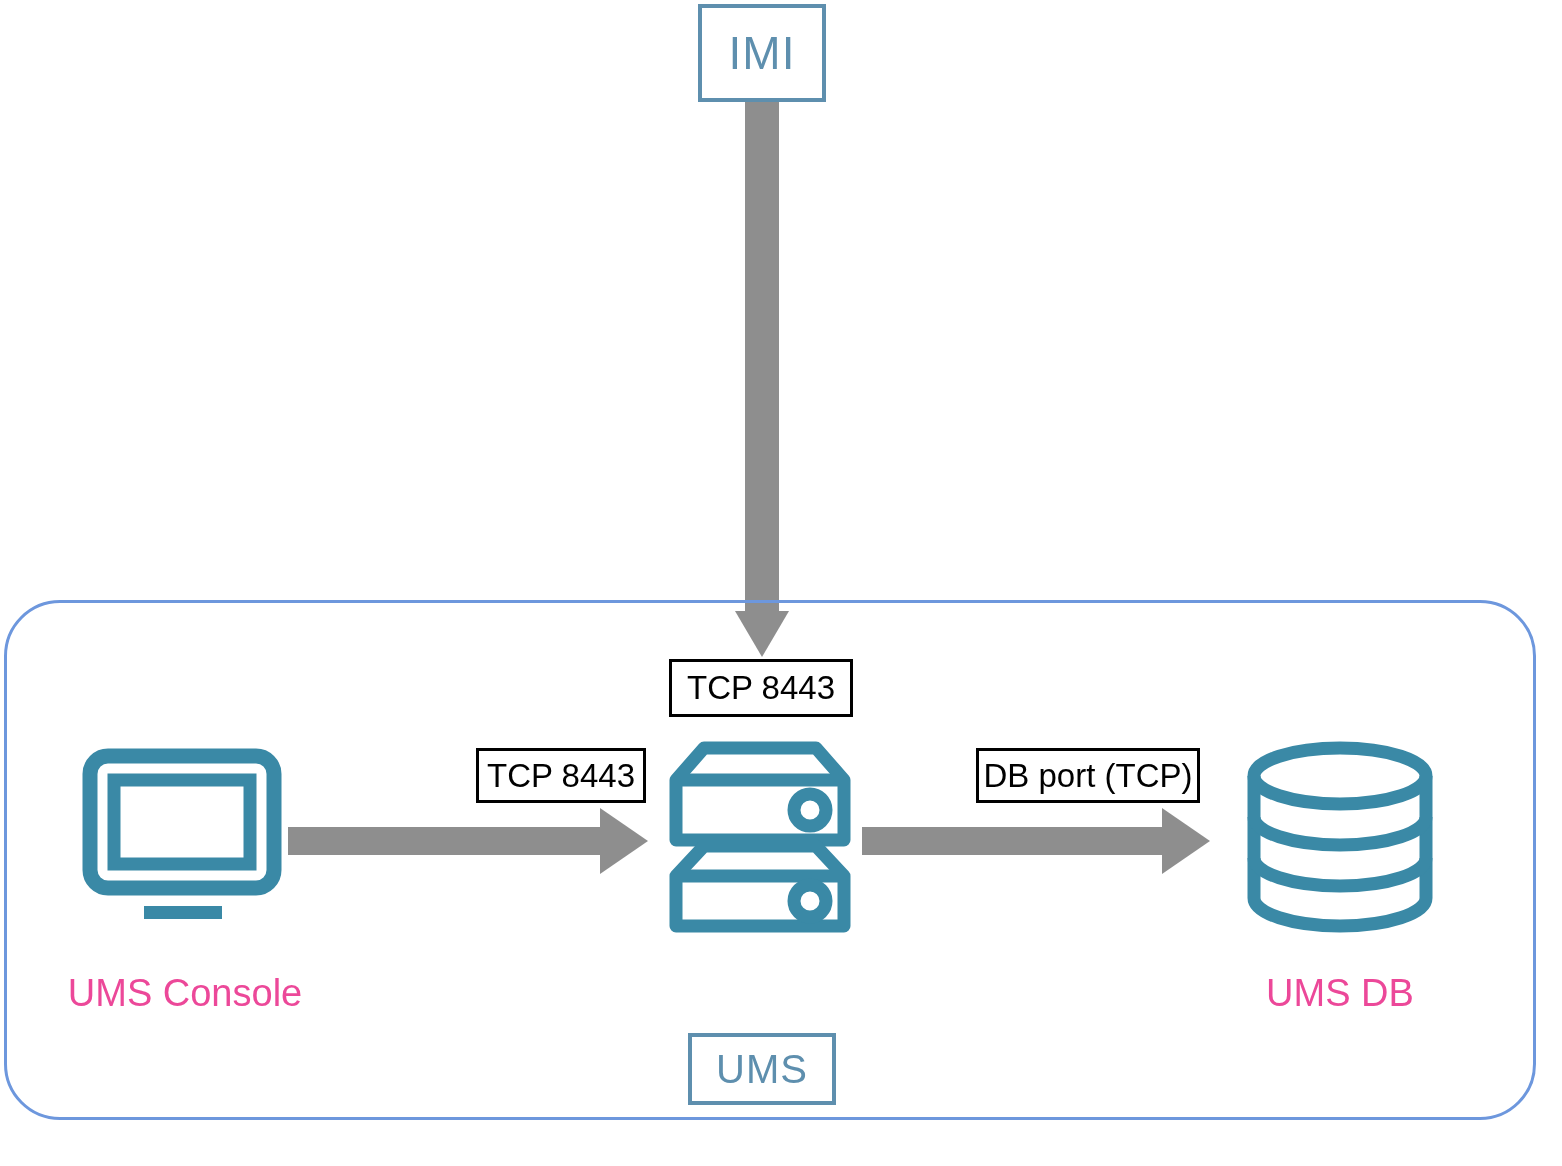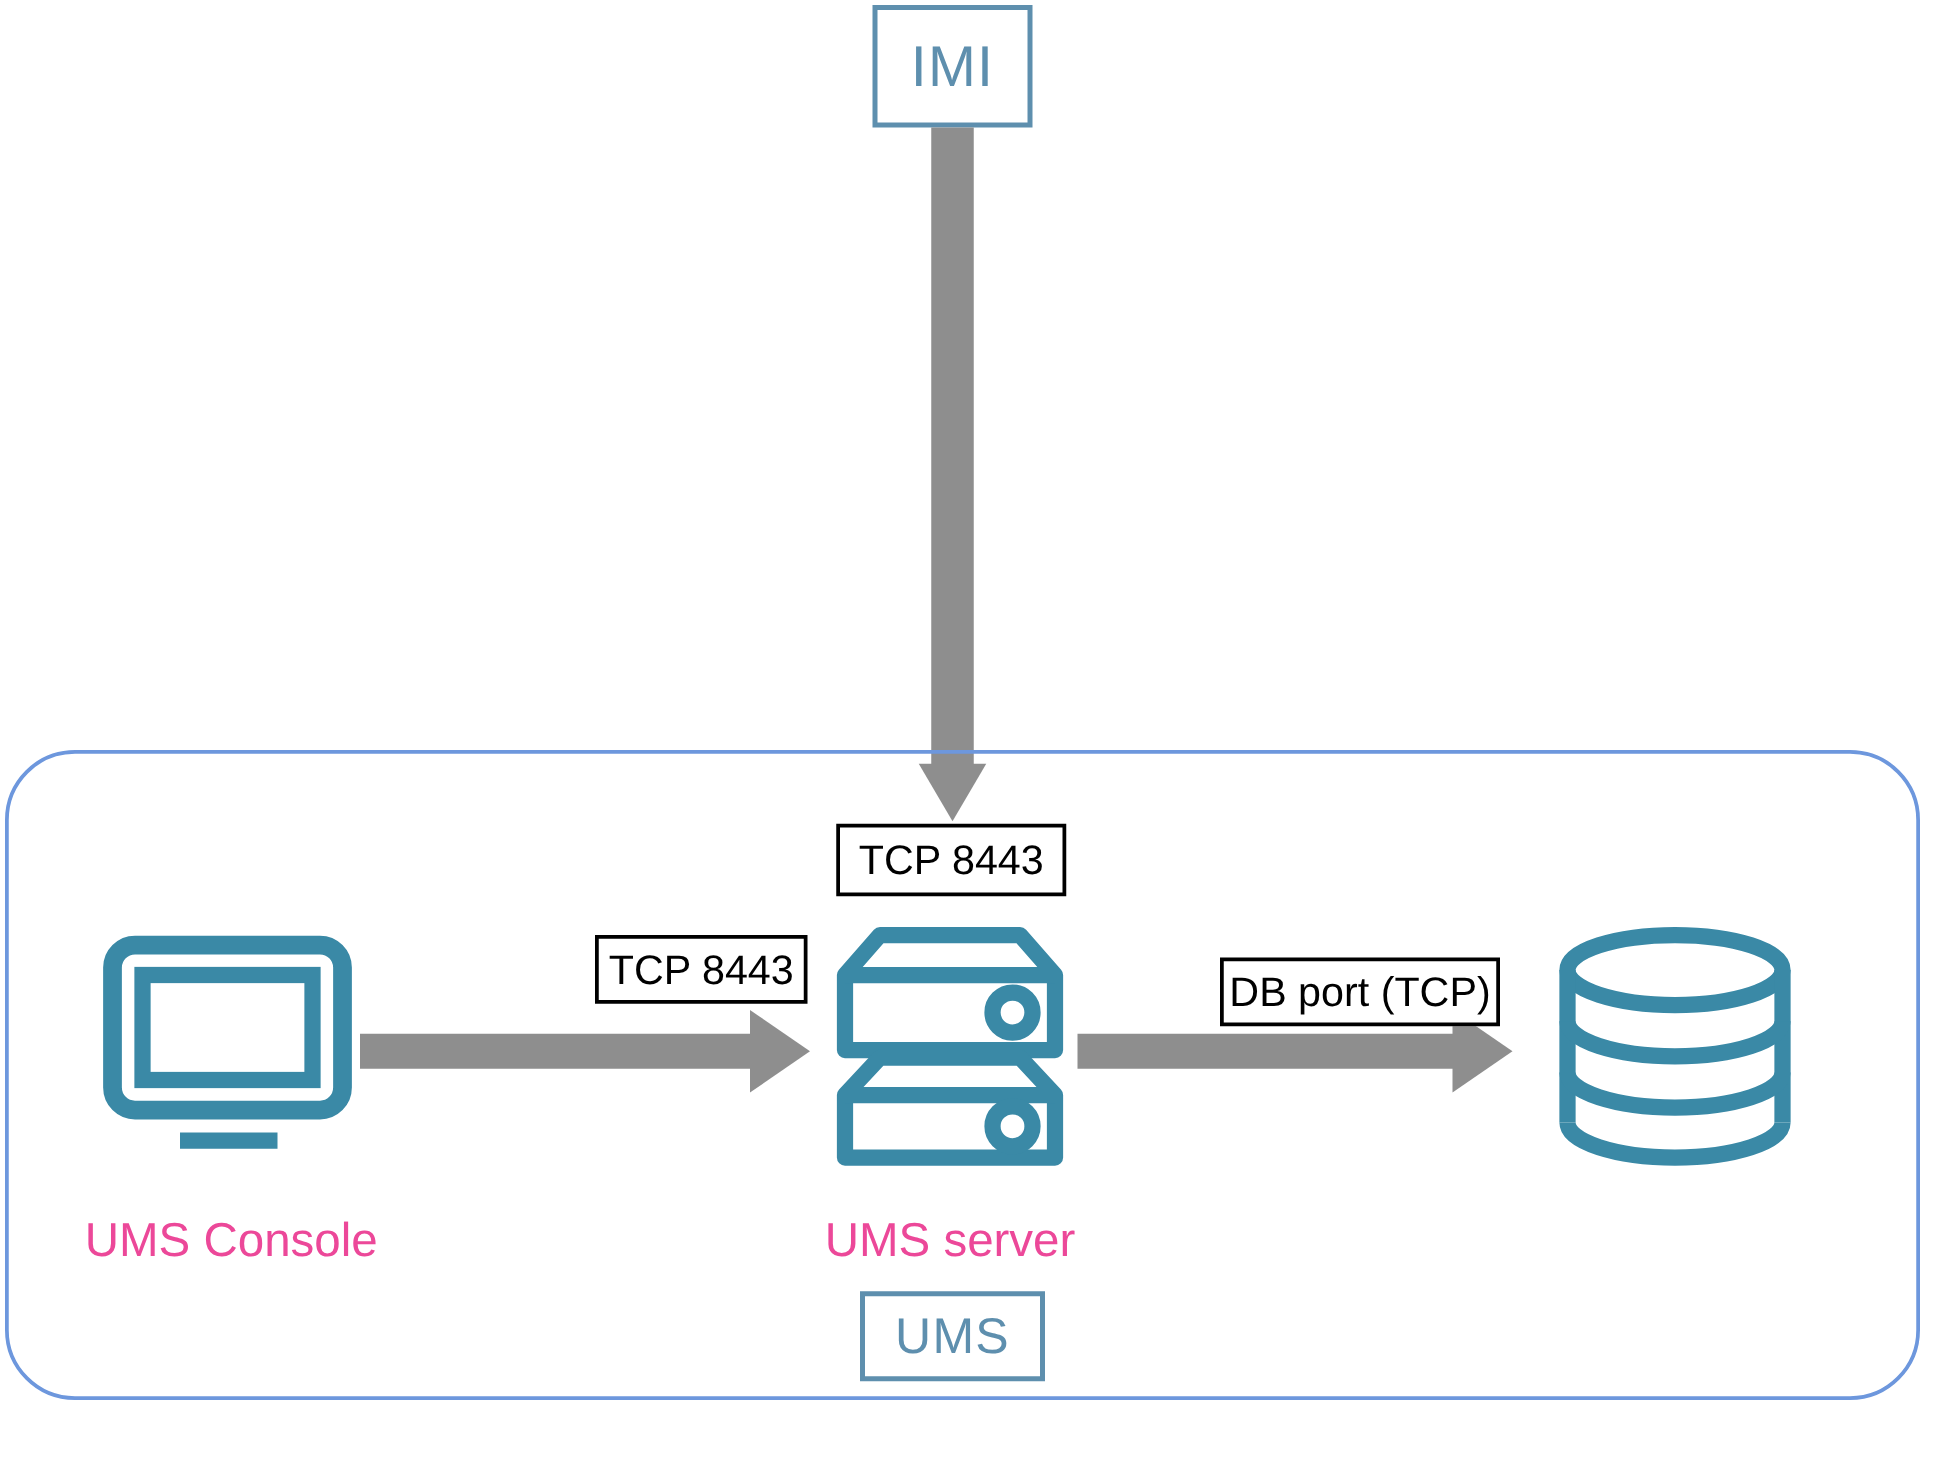--- a/index.html
+++ b/index.html
@@ -67,21 +67,21 @@
     color: #000000;
     display: flex;
     align-items: center;
     justify-content: center;
     font-size: 33px;
     white-space: nowrap;
     text-align: right;
   }
   .port-top      { left: 669px;  top: 659px; width: 184px; height: 58px; }
   .port-console  { left: 476px;  top: 748px; width: 170px; height: 55px; }
-  .port-db       { left: 976px;  top: 748px; width: 224px; height: 55px; margin-top: 18px; }
+  .port-db       { left: 976px;  top: 748px; width: 224px; height: 55px; }
 
   
   .arrow-v-shaft {
     position: absolute;
     background: #8e8e8e;
     left: 745px;
     top: 102px;
     width: 34px;
     height: 513px;
   }
@@ -196,17 +196,17 @@
       <ellipse cx="98" cy="36" rx="86" ry="28" fill="none" stroke="#3a89a6" stroke-width="13"></ellipse>
       <path d="M12 36 L12 158" fill="none" stroke="#3a89a6" stroke-width="13"></path>
       <path d="M184 36 L184 158" fill="none" stroke="#3a89a6" stroke-width="13"></path>
       <path d="M12 158 A86 28 0 0 0 184 158" fill="none" stroke="#3a89a6" stroke-width="13"></path>
       <path d="M12 77 A86 28 0 0 0 184 77" fill="none" stroke="#3a89a6" stroke-width="13"></path>
       <path d="M12 118 A86 28 0 0 0 184 118" fill="none" stroke="#3a89a6" stroke-width="13"></path>
     </svg>
   </div>
 
   <div class="node-caption cap-console">UMS Console</div>
-  <div class="node-caption cap-server">UMS server</div>
+  <div class="node-caption cap-db">UMS DB</div>
 
   <div class="badge badge-ums">UMS</div>
 
 </div>
 
 </body></html>

